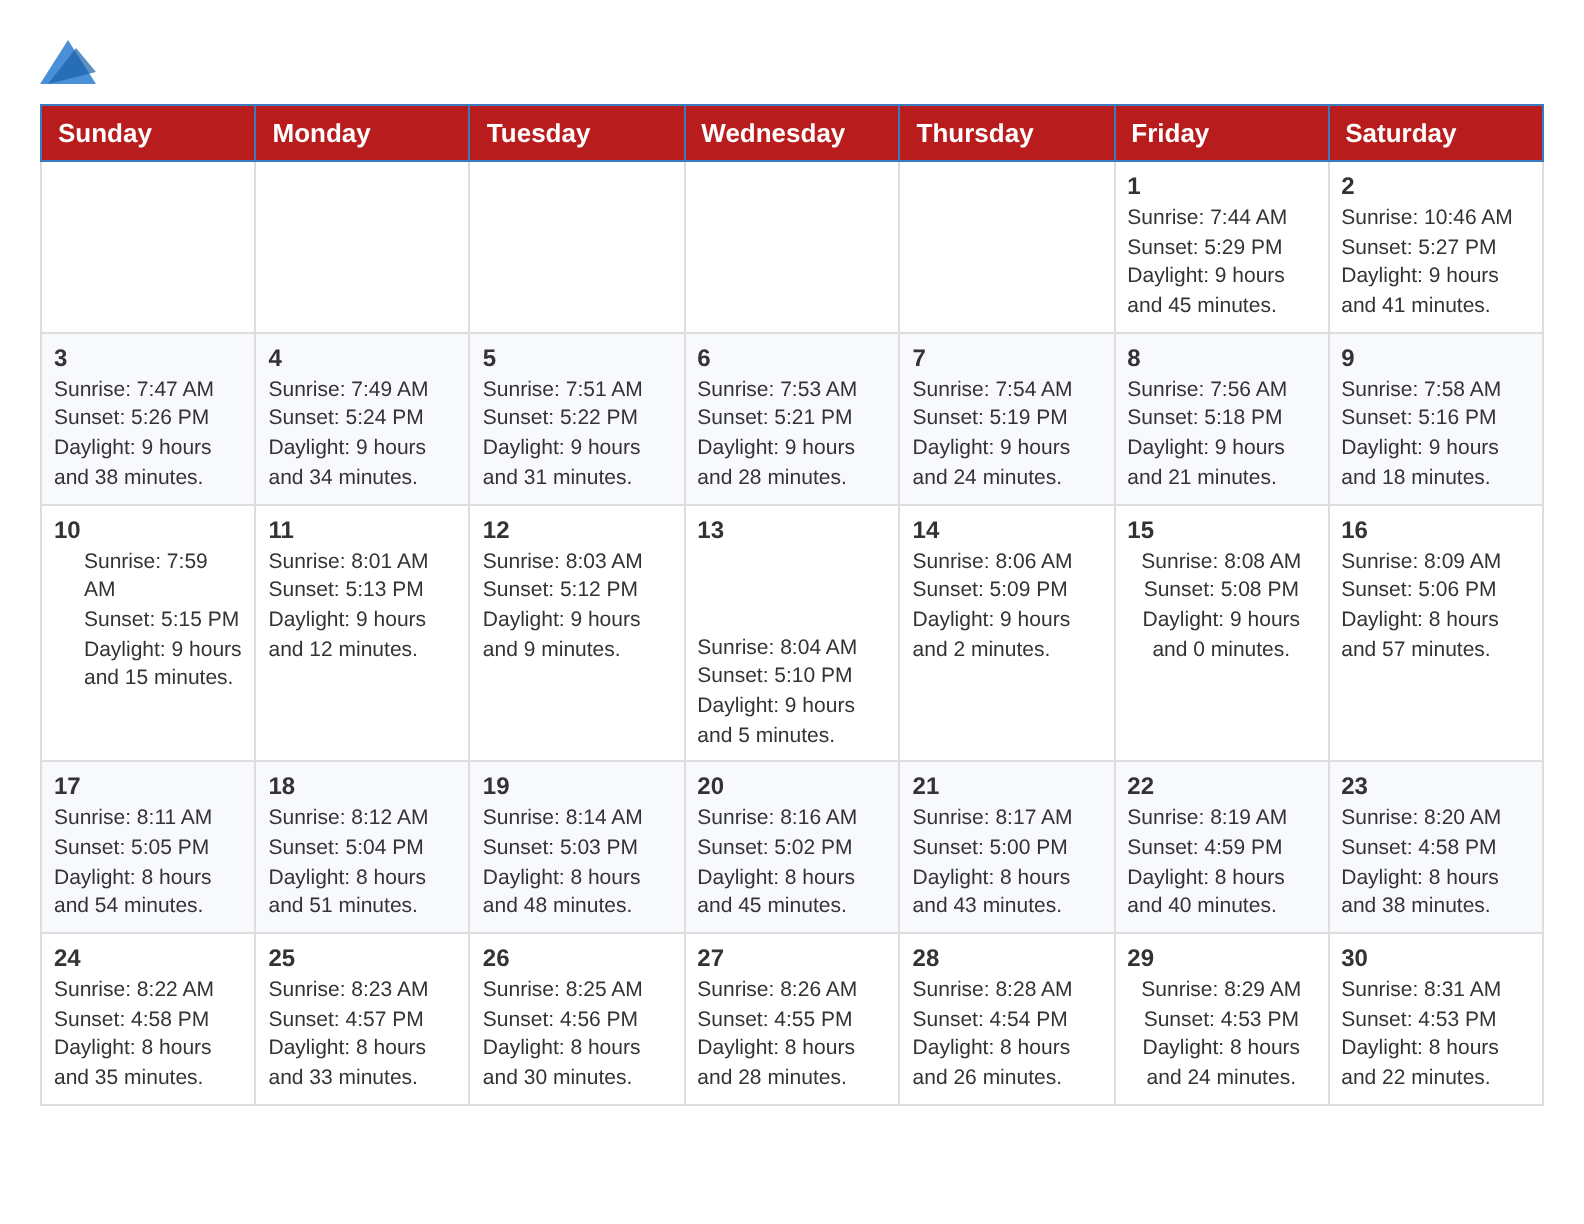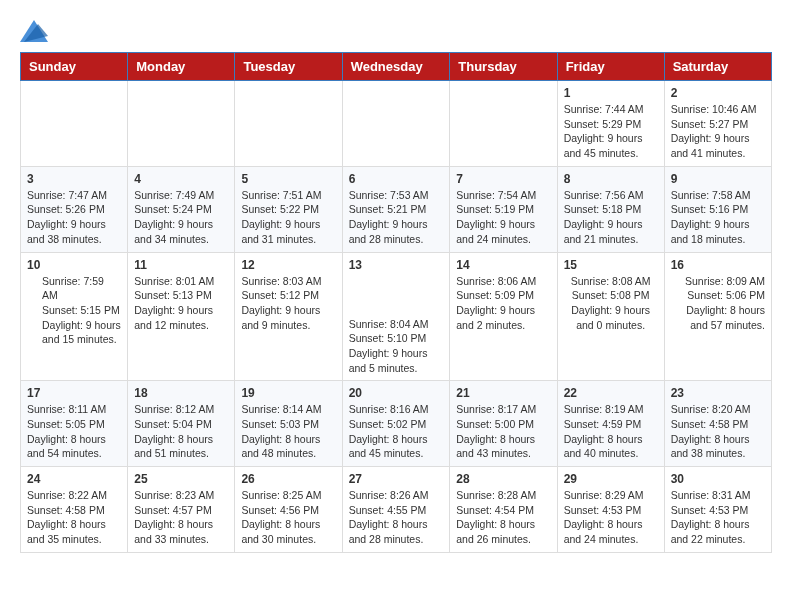--- a/index.html
+++ b/index.html
@@ -198,21 +198,21 @@
 Daylight: 9 hours and 2 minutes.</div>
         </td>
         <td>
           <span class="day-num">15</span>
           <div class="day-info" style="white-space: pre-line; text-align: center;">Sunrise: 8:08 AM
 Sunset: 5:08 PM
 Daylight: 9 hours and 0 minutes.</div>
         </td>
         <td>
           <span class="day-num">16</span>
-          <div class="day-info" style="white-space: pre-line; text-align: right;">Sunrise: 8:09 AM
+          <div class="day-info" style="white-space: pre-line;">Sunrise: 8:09 AM
 Sunset: 5:06 PM
 Daylight: 8 hours and 57 minutes.</div>
         </td>
       </tr>
       <tr>
         <td>
           <span class="day-num">17</span>
           <div class="day-info" style="white-space: pre-line;">Sunrise: 8:11 AM
 Sunset: 5:05 PM
 Daylight: 8 hours and 54 minutes.</div>
@@ -280,21 +280,21 @@
 Daylight: 8 hours and 28 minutes.</div>
         </td>
         <td>
           <span class="day-num">28</span>
           <div class="day-info" style="white-space: pre-line;">Sunrise: 8:28 AM
 Sunset: 4:54 PM
 Daylight: 8 hours and 26 minutes.</div>
         </td>
         <td>
           <span class="day-num">29</span>
-          <div class="day-info" style="white-space: pre-line;">Sunrise: 8:29 AM
+          <div class="day-info" style="white-space: pre-line; text-align: center;">Sunrise: 8:29 AM
 Sunset: 4:53 PM
 Daylight: 8 hours and 24 minutes.</div>
         </td>
         <td>
           <span class="day-num">30</span>
           <div class="day-info" style="white-space: pre-line;">Sunrise: 8:31 AM
 Sunset: 4:53 PM
 Daylight: 8 hours and 22 minutes.</div>
         </td>
       </tr>

